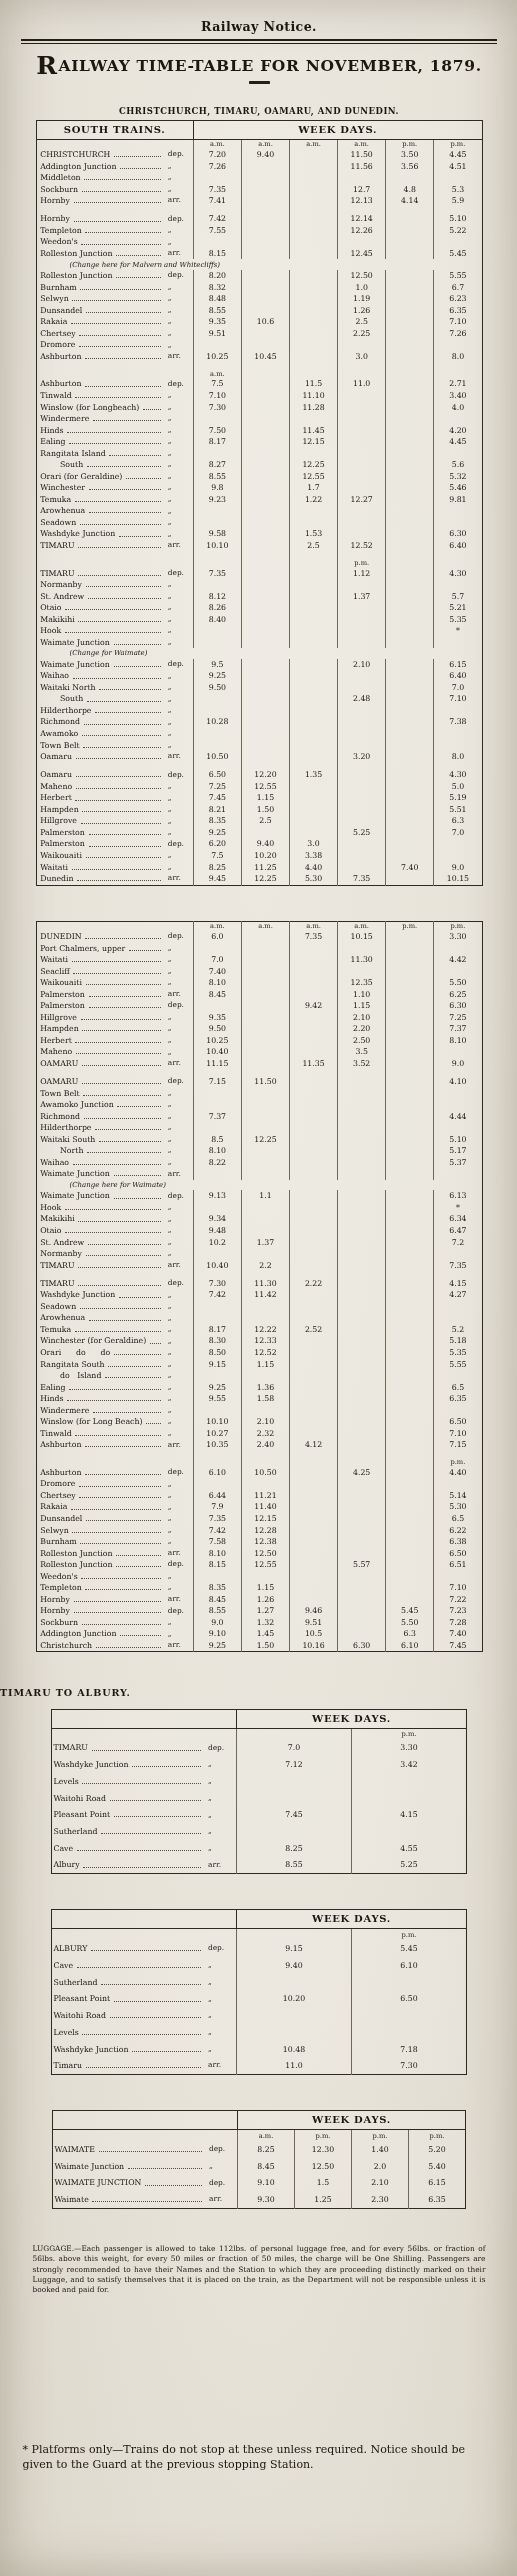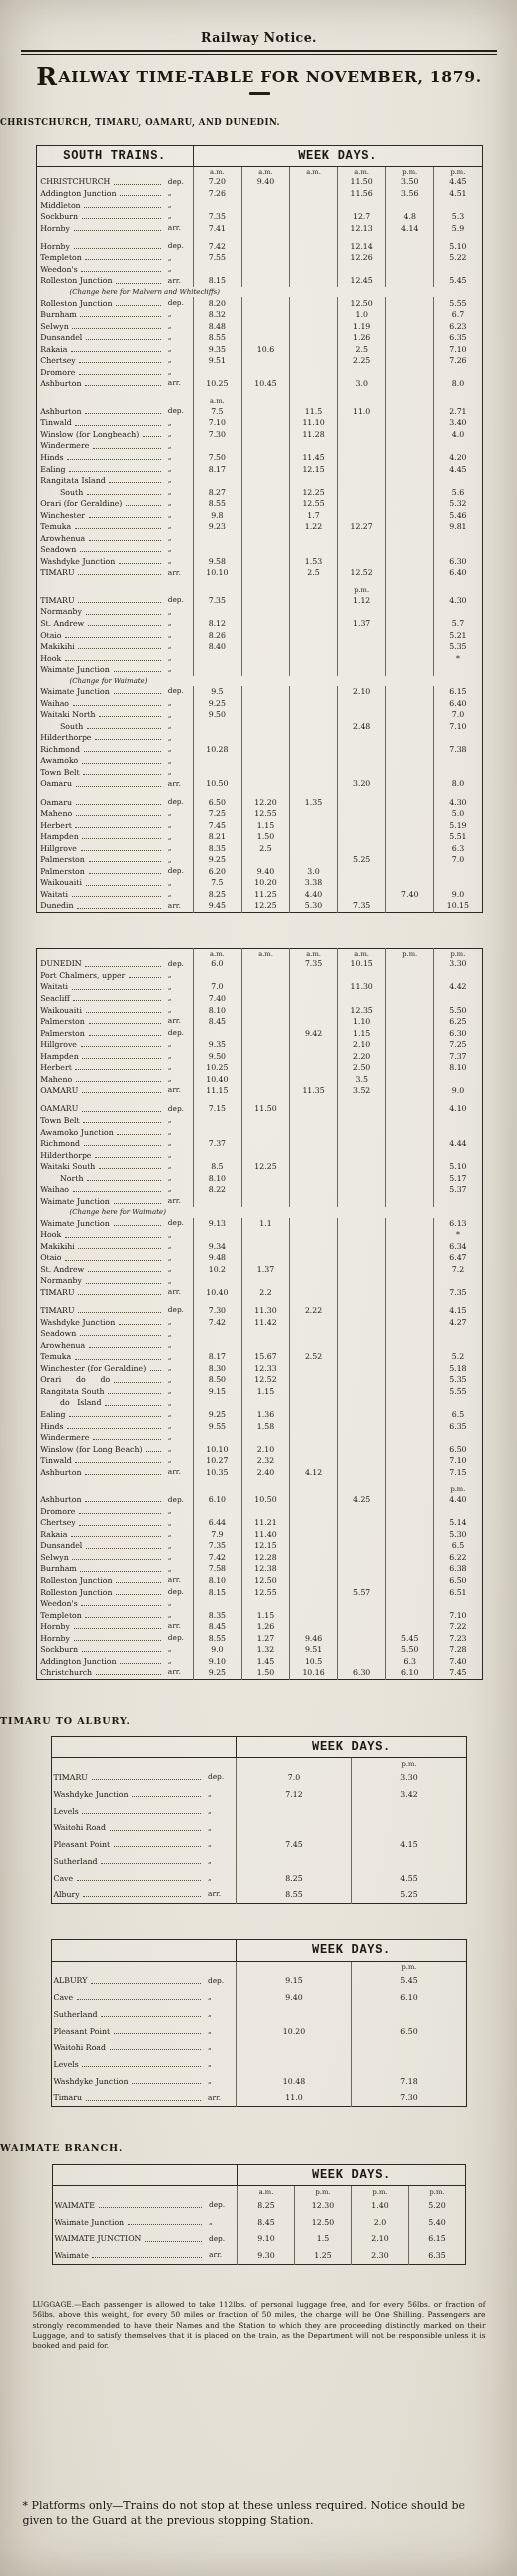--- a/index.html
+++ b/index.html
@@ -9,45 +9,46 @@
     width: 518px;
     background: #8a857c;
     font-family: "DejaVu Serif", "Liberation Serif", serif;
   }
   .page {
     width: 518px;
     min-height: 2576px;
     background: radial-gradient(ellipse at 50% 25%, #ece8df 0%, #e7e3d9 55%, #dcd7ca 100%);
     box-shadow: inset 0 0 52px rgba(62,50,30,.28);
     color: #1c1710;
-    padding: 30px 0 44px;
+    padding: 19px 0 44px;
   }
   .notice {
     text-align: center;
     font-weight: bold;
     font-size: 12.6px;
     letter-spacing: 0.4px;
   }
   .dbl-rule { width: 476px; margin: 5.2px auto 12px; }
   .dbl-rule .r1 { display: block; height: 2.2px; background: #241f16; margin-bottom: 1.5px; }
   .dbl-rule .r2 { display: block; height: 0.7px; background: #241f16; }
   h1.main-title {
     margin: 6px 7.4px 3px;
     text-align: center;
     font-size: 15.5px;
     font-weight: bold;
     letter-spacing: 0.7px;
   }
   .dropcap { font-size: 25px; line-height: 15px; vertical-align: -3.7px; margin-right: 0.7px; }
   .orn { width: 21px; height: 3px; background: #241f16; margin: 6px auto 22px; border-radius: 0.7px; }
   .subtitle {
+    text-align: center;
     font-weight: bold;
     font-size: 8.5px;
     letter-spacing: 0.5px;
-    margin-bottom: 18px;
+    margin-bottom: 4px;
   }
   .tt-section { margin: 0 auto 35px; }
   .sec-heading {
     font-size: 9.6px;
     letter-spacing: 0.9px;
     margin: 0 0 10.4px;
     font-weight: bold;
   }
   table.tt {
     border-collapse: collapse;
@@ -56,26 +57,25 @@
     background: rgba(255,255,255,.16);
   }
   .tt th, .tt td {
     padding: 1.1px 1.5px;
     font-size: 7.8px;
     line-height: 1.2;
     color: #1c1710;
   }
   tr.head th {
     border-bottom: 1.1px solid #2e2a22;
-    font-size: 12px;
+    font-size: 10px;
     letter-spacing: 0.7px;
     font-weight: bold;
     padding: 3px 1.5px;
     text-align: center;
-    font-family: Liberation Mono, monospace;
   }
   tr.head th.wd { border-left: 0.7px solid #2e2a22; }
   tr.units td { font-size: 6.7px; text-align: center; padding: 0.7px 1.5px; color: #2a241a; }
   tr.units td.unit { border-left: 0.7px solid #6e675a; }
   td.st { padding-left: 3.7px; overflow: hidden; }
   .strow { display: flex; align-items: flex-end; }
   .stname { white-space: pre; }
   .dots { flex: 1; margin: 0 3.7px 2.2px 3.7px; border-bottom: 0.7px dotted #57503f; min-width: 4.4px; }
   td.lbl { font-size: 7.4px; padding-left: 1.5px; }
   td.tm { text-align: center; border-left: 0.7px solid #6e675a; }
@@ -1608,21 +1608,21 @@
             </tr>
             <tr class="row">
               <td class="st">
                 <div class="strow">
                   <span class="stname">Temuka</span>
                   <span class="dots"></span>
                 </div>
               </td>
               <td class="lbl">„</td>
               <td class="tm">8.17</td>
-              <td class="tm">15.67</td>
+              <td class="tm">12.22</td>
               <td class="tm">2.52</td>
               <td class="tm"></td>
               <td class="tm"></td>
               <td class="tm">5.2</td>
             </tr>
             <tr class="row">
               <td class="st">
                 <div class="strow">
                   <span class="stname">Winchester (for Geraldine)</span>
                   <span class="dots"></span>
@@ -2250,21 +2250,20 @@
                 </div>
               </td>
               <td class="lbl">arr.</td>
               <td class="tm">11.0</td>
               <td class="tm">7.30</td>
             </tr>
           </tbody>
         </table>
       </section>
     <section class="tt-section roomy">
-        <h3 class="sec-heading">WAIMATE BRANCH.</h3>
         <table class="tt" style="width: 414px; table-layout: fixed;">
           <colgroup>
             <col style="width: 155px;">
             <col style="width: 30px;">
             <col style="width: 57px;">
             <col style="width: 57px;">
             <col style="width: 57px;">
             <col style="width: 57px;">
           </colgroup>
           <thead>

